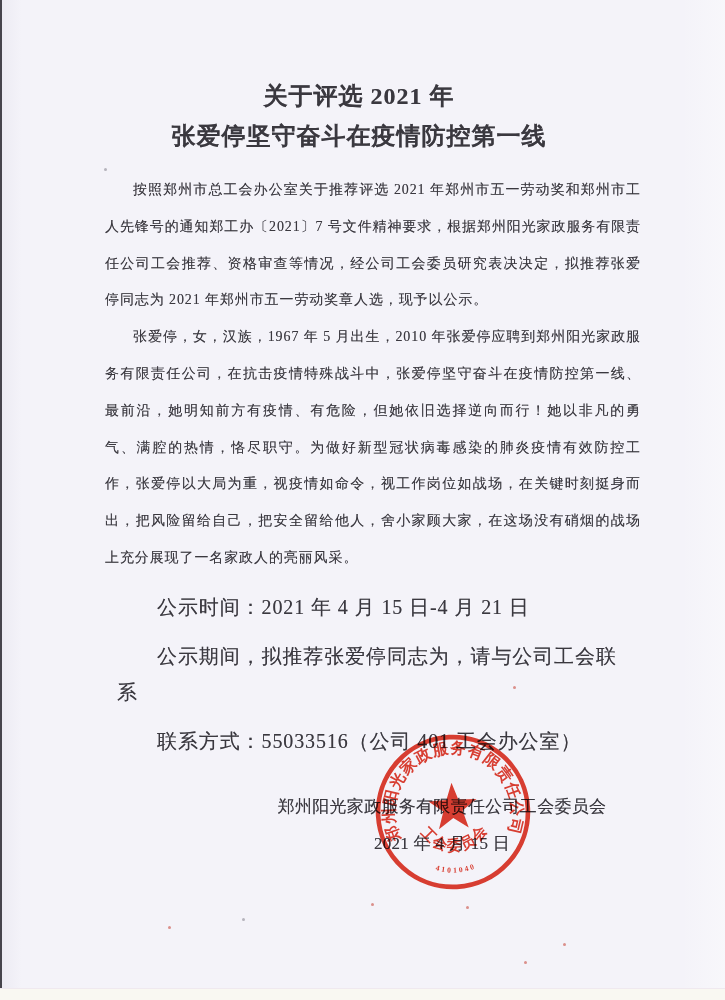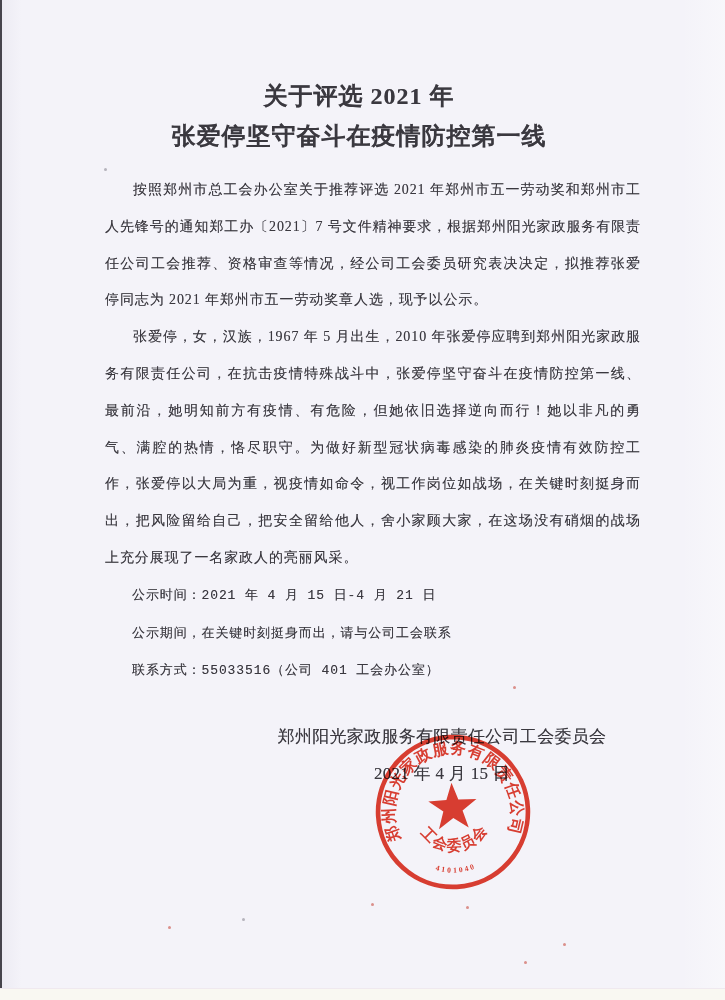--- a/index.html
+++ b/index.html
@@ -43,27 +43,26 @@
     margin: 0; padding: 0;
     font-size: 14px;
     letter-spacing: 0.9px;
     line-height: 36.8px;
     text-align: justify;
     text-indent: 2em;
     text-shadow: 0 0 0.5px rgba(58,56,63,0.5);
   }
   .body-para.first { margin-top: 16px; }
   .notice-line {
-    margin: 1px; padding: 0;
-    font-size: 13px;
+    margin: 12px; padding: 0;
+    font-size: 20px;
     letter-spacing: 0.9px;
     line-height: 36.8px;
     text-indent: 2em;
     text-shadow: 0 0 0.5px rgba(58,56,63,0.5);
-    font-family: Liberation Mono, monospace;
   }
   .sign-block {
     margin-top: 28px;
     margin-left: auto;
     margin-right: 34px;
     width: 330px;
     text-align: center;
   }
   .sign-line, .date-line {
     margin: 0; padding: 0;
@@ -106,21 +105,21 @@
 
   <div class="content">
     <h1 class="title">关于评选 2021 年</h1>
     <h1 class="title">张爱停坚守奋斗在疫情防控第一线</h1>
 
     <p class="body-para first">按照郑州市总工会办公室关于推荐评选 2021 年郑州市五一劳动奖和郑州市工人先锋号的通知郑工办〔2021〕7 号文件精神要求，根据郑州阳光家政服务有限责任公司工会推荐、资格审查等情况，经公司工会委员研究表决决定，拟推荐张爱停同志为 2021 年郑州市五一劳动奖章人选，现予以公示。</p>
 
     <p class="body-para">张爱停，女，汉族，1967 年 5 月出生，2010 年张爱停应聘到郑州阳光家政服务有限责任公司，在抗击疫情特殊战斗中，张爱停坚守奋斗在疫情防控第一线、最前沿，她明知前方有疫情、有危险，但她依旧选择逆向而行！她以非凡的勇气、满腔的热情，恪尽职守。为做好新型冠状病毒感染的肺炎疫情有效防控工作，张爱停以大局为重，视疫情如命令，视工作岗位如战场，在关键时刻挺身而出，把风险留给自己，把安全留给他人，舍小家顾大家，在这场没有硝烟的战场上充分展现了一名家政人的亮丽风采。</p>
 
     <p class="notice-line">公示时间：2021 年 4 月 15 日-4 月 21 日</p>
-    <p class="notice-line">公示期间，在关键时刻挺身而出，请与公司工会联系</p>
+    <p class="notice-line">公示期间，拟推荐张爱停同志为，请与公司工会联系</p>
     <p class="notice-line">联系方式：55033516（公司 401 工会办公室）</p>
 
     <div class="sign-block">
       <p class="sign-line">郑州阳光家政服务有限责任公司工会委员会</p>
       <p class="date-line">2021 年 4 月 15 日</p>
     </div>
   </div>
 
   <div class="stamp">
     <svg viewBox="0 0 160 160" width="162" height="162">

